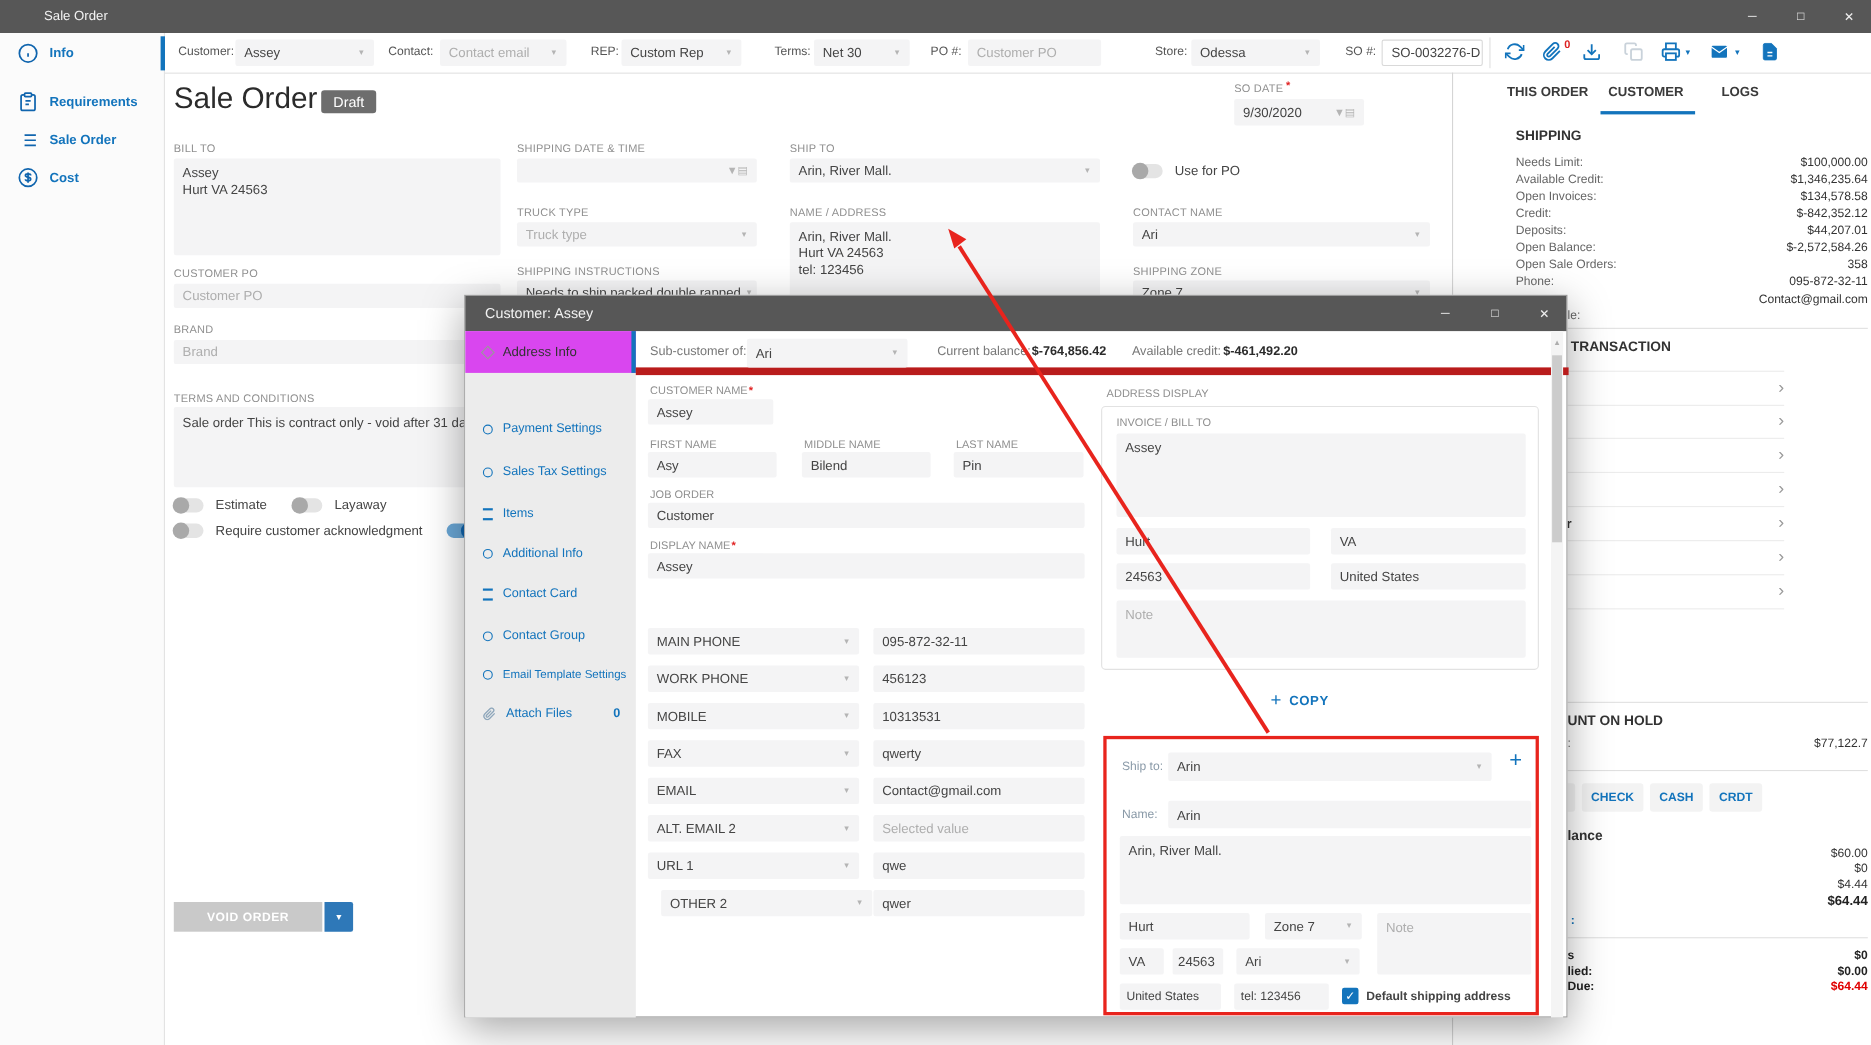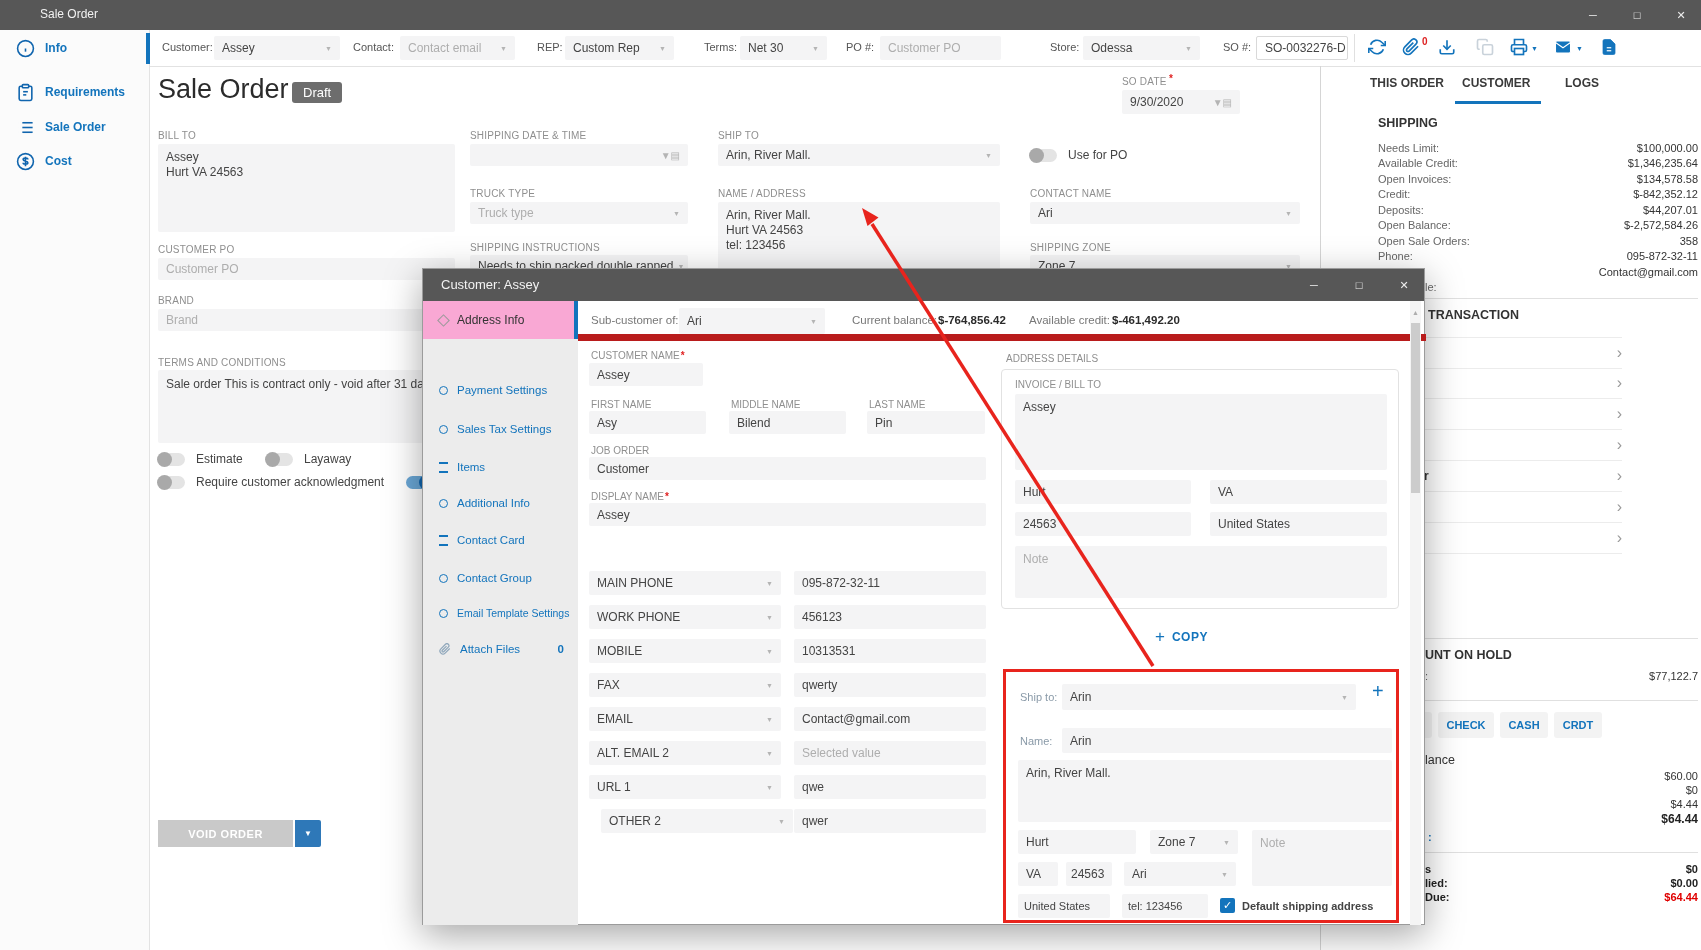--- a/index.html
+++ b/index.html
@@ -45,21 +45,21 @@
   .paybtn{position:absolute;top:712px;height:26px;background:#f3f3f3;border-radius:3px;color:#1374bc;
           font-size:11px;font-weight:700;display:flex;align-items:center;justify-content:center}
   .tot-row{display:flex;justify-content:space-between;font-size:11px;font-weight:700;color:#222;height:14px;align-items:center}
   
   .modal{position:absolute;left:422px;top:268px;width:1003px;height:657px;background:#fff;z-index:40;
          border:1px solid #9b9b9b;box-shadow:0 10px 35px rgba(0,0,0,.35);box-sizing:border-box}
   .modal-title{position:absolute;left:0;top:0;width:100%;height:32px;background:#575757;color:#f2f2f2}
   .mnav{position:absolute;left:0;top:32px;width:155px;height:624px;background:#ececec}
   .mnav-item{position:absolute;left:0;width:155px;height:30px;display:flex;align-items:center;gap:9px;padding-left:16px;box-sizing:border-box}
   .mnav-item .txt{font-size:11.5px;font-weight:400;color:#1374bc;white-space:nowrap}
-  .mnav-item.active{background:#f9a8d4;height:38px}
+  .mnav-item.active{background:#d946ef;height:38px}
   .mnav-item.active .txt{color:#333;font-weight:400;font-size:12px}
   .ico-diamond{width:7px;height:7px;border:1.5px solid #999;transform:rotate(45deg);flex:none}
   .ico-circle{width:7px;height:7px;border:1.5px solid #1374bc;border-radius:50%;flex:none}
   .ico-lines{width:9px;height:7px;border-top:2px solid #1374bc;border-bottom:2px solid #1374bc;flex:none}
   .m-lbl{position:absolute;font-size:10px;color:#8f8f8f;white-space:nowrap}
   .hd-lbl{font-size:11.5px;color:#777}
   .hd-val{font-size:11.5px;color:#2b2b2b;font-weight:700}
   .cb{position:absolute;width:15px;height:15px;background:#1374bc;border-radius:2px;color:#fff;
       font-size:11px;display:flex;align-items:center;justify-content:center}
   .cb::before{content:"✓"}
@@ -390,21 +390,21 @@
   <div class="paybtn" style="left:1438px;width:56px">
       <span>CHECK</span>
     </div>
   <div class="paybtn" style="left:1500px;width:48px">
       <span>CASH</span>
     </div>
   <div class="paybtn" style="left:1554px;width:48px">
       <span>CRDT</span>
     </div>
 
-  <span class="abs" style="left:1425px;top:753px;font-size:12.5px;font-weight:400;color:#333">lance</span>
+  <span class="abs" style="left:1425px;top:753px;font-size:12.5px;font-weight:700;color:#333">lance</span>
   <span class="abs" style="right:3px;top:770px;font-size:11px;color:#333">$60.00</span>
   <span class="abs" style="right:3px;top:784px;font-size:11px;color:#333">$0</span>
   <span class="abs" style="right:3px;top:798px;font-size:11px;color:#333">$4.44</span>
   <span class="abs" style="right:3px;top:812px;font-size:12px;font-weight:700;color:#222">$64.44</span>
   <span class="abs bluelink" style="left:1428px;top:831px;font-size:11px">:</span>
 
   <div class="abs" style="left:1378px;top:852px;width:320px;height:1px;background:#e0e0e0"></div>
   <div class="abs" style="left:1378px;top:862px;width:320px">
     <div class="tot-row">
         <span style="padding-left:47px">s</span>
@@ -562,21 +562,21 @@
       <span>qwe</span>
     </div>
   <div class="box" style="left:178px;top:540px;width:192px;height:24px">
       <span>OTHER 2</span>
       <span class="car"></span>
     </div>
   <div class="box" style="left:371px;top:540px;width:192px;height:24px">
       <span>qwer</span>
     </div>
 
-  <span class="m-lbl" style="left:583px;top:84px">ADDRESS DETAILS</span>
+  <span class="m-lbl" style="left:583px;top:84px">ADDRESS DISPLAY</span>
   <div class="abs" style="left:578px;top:100px;width:398px;height:240px;border:1px solid #e2e2e2;border-radius:4px;box-sizing:border-box">
     <span class="m-lbl" style="left:13px;top:9px">INVOICE / BILL TO</span>
     <div class="box area" style="left:13px;top:24px;width:372px;height:76px"><span>Assey</span></div>
     <div class="box" style="left:13px;top:110px;width:176px;height:24px">
         <span>Hurt</span>
       </div>
     <div class="box" style="left:208px;top:110px;width:177px;height:24px">
         <span>VA</span>
       </div>
     <div class="box" style="left:13px;top:142px;width:176px;height:24px">

